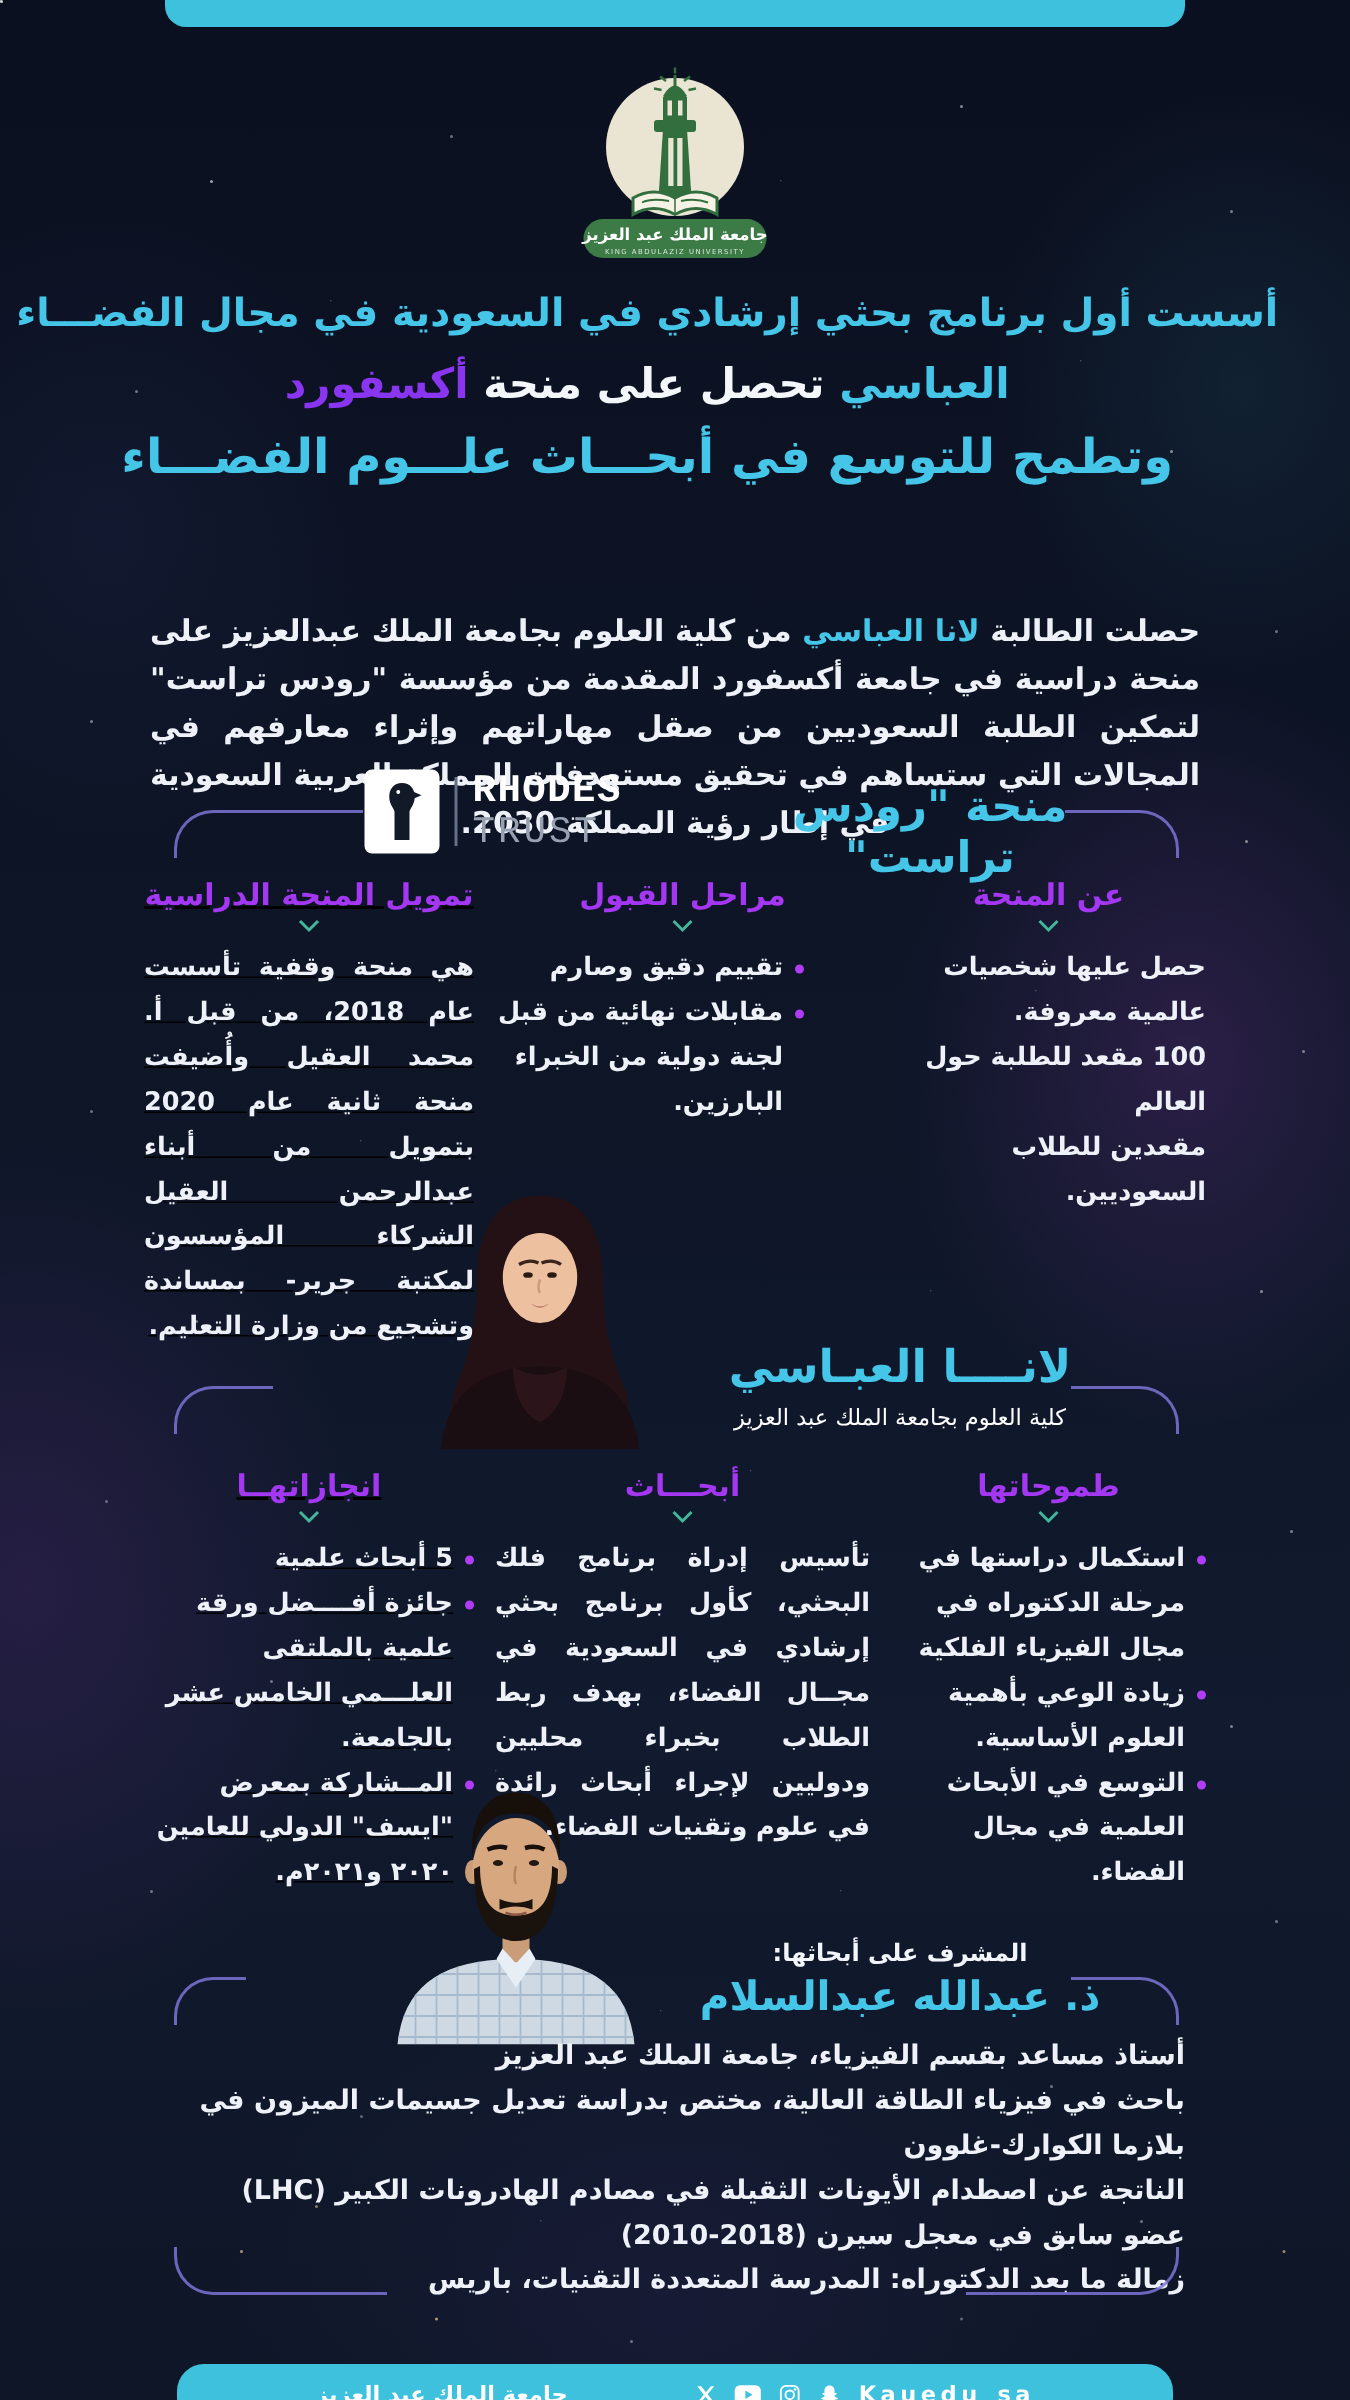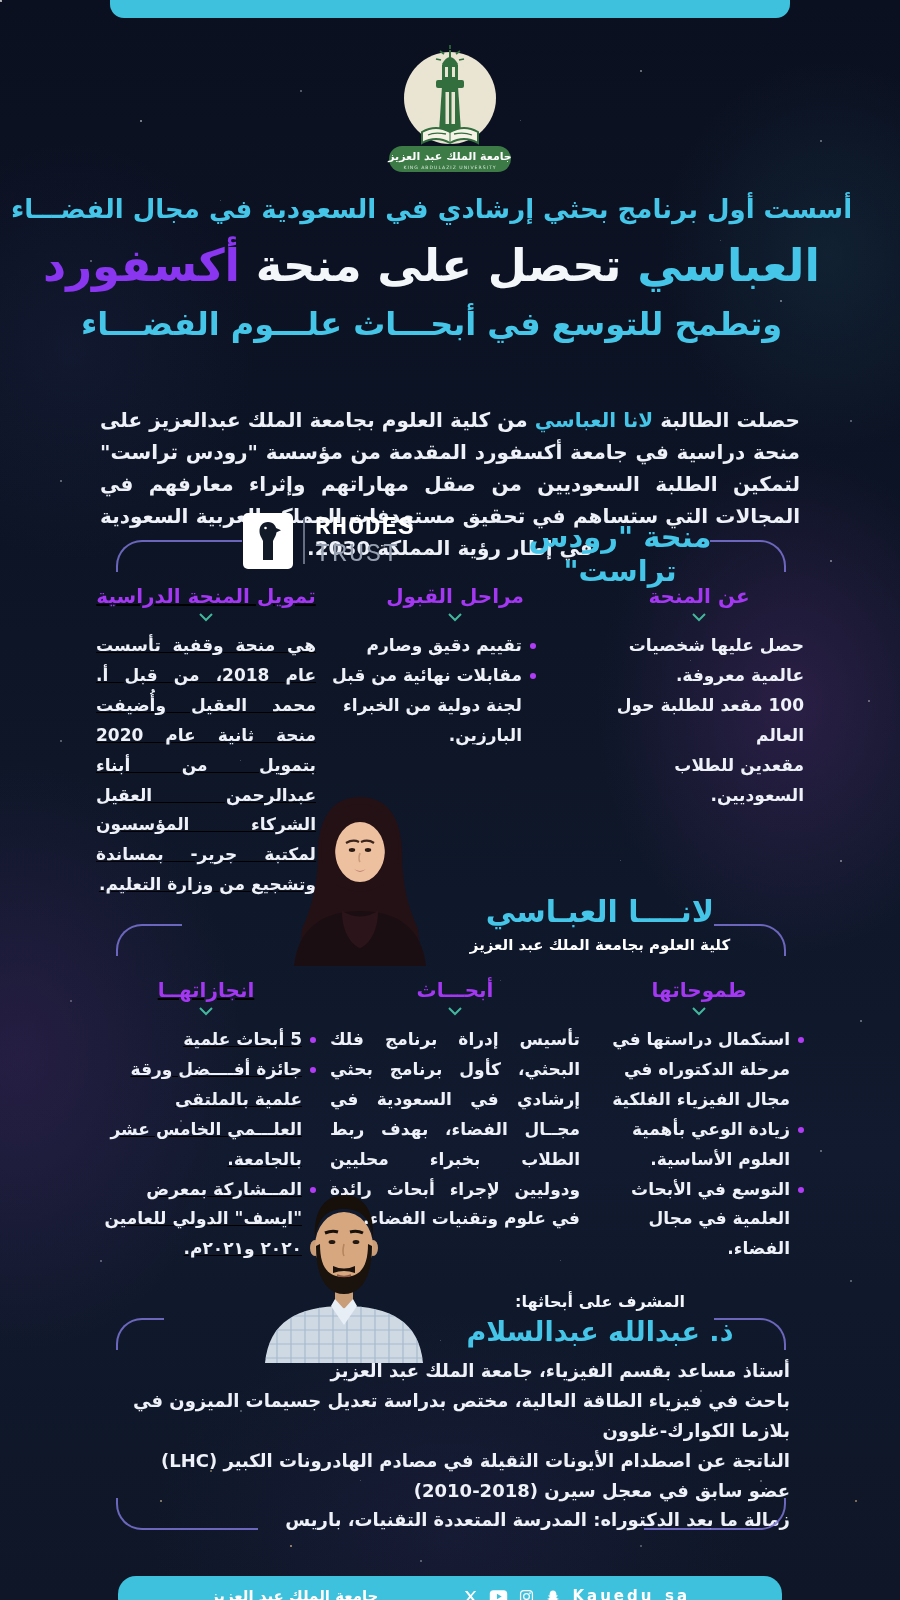--- a/index.html
+++ b/index.html
@@ -31,21 +31,21 @@
     240px 760px rgba(255,255,255,.3),620px 860px rgba(255,255,255,.3),500px 980px rgba(255,255,255,.25),
     760px 1060px rgba(255,255,255,.3),330px 1180px rgba(255,255,255,.25),560px 1260px rgba(255,255,255,.3),
     440px 1340px rgba(255,255,255,.3),680px 1430px rgba(255,255,255,.3),360px 1480px rgba(255,255,255,.3);}
 
   .top-bar{position:absolute;top:0;left:110px;width:680px;height:18px;background:var(--bar_cyan,#3ec1dc);border-radius:0 0 14px 14px;}
 
   .kau-logo{position:absolute;top:44px;left:375px;width:150px;height:132px;}
 
   .title-block{position:absolute;top:194px;left:0;width:863px;text-align:center;direction:rtl;}
   .title-l1{font-size:26px;font-weight:bold;color:var(--accent_cyan,#45c6e8);}
-  .title-l2{font-size:45px;font-weight:bold;color:#f4f7fa;margin-top:15px;}
+  .title-l2{font-size:28px;font-weight:bold;color:#f4f7fa;margin-top:15px;}
   .title-l2 .tname{color:var(--accent_cyan,#45c6e8);}
   .title-l2 .toxford{color:var(--oxford_purple,#8a35f0);}
   .title-l3{font-size:32px;font-weight:bold;color:var(--accent_cyan,#45c6e8);margin-top:13px;}
 
   .intro{position:absolute;top:384px;left:100px;width:700px;direction:rtl;font-size:20px;line-height:1.6;
     color:var(--text_light,#eef2f8);text-align:justify;text-align-last:center;font-weight:bold;}
   .intro .hl{color:var(--accent_cyan,#45c6e8);}
 
   .corner{position:absolute;height:30px;}
   .c-tl{border-top:2px solid rgba(125,117,216,.85);border-left:2px solid rgba(125,117,216,.85);border-top-left-radius:26px;}
@@ -70,21 +70,21 @@
   .col-body{font-size:17px;font-weight:bold;color:var(--text_light,#eef2f8);line-height:1.76;direction:rtl;}
   .col-lines{text-align:right;}
   .col-par{text-align:justify;}
   .bitem{display:flex;direction:rtl;gap:8px;}
   .bdot{flex:0 0 auto;width:6px;height:6px;border-radius:50%;background:var(--bullet_purple,#b13cf5);margin-top:12px;}
   .btext{flex:1;text-align:right;}
 
   .lana-photo{position:absolute;top:787px;left:284px;width:152px;height:179px;}
   .lana-head{position:absolute;top:894px;left:430px;width:340px;text-align:center;direction:rtl;}
   .lana-name{font-size:30px;font-weight:bold;color:var(--accent_cyan,#45c6e8);}
-  .lana-sub{font-size:15px;font-weight:bold;color:#ffffff;margin-top:7px;}
+  .lana-sub{font-size:15px;font-weight:normal;color:#ffffff;margin-top:7px;}
 
   .sup-photo{position:absolute;top:1182px;left:257px;width:174px;height:181px;}
   .sup-head{position:absolute;top:1292px;left:440px;width:320px;text-align:center;direction:rtl;}
   .sup-label{font-size:16px;font-weight:bold;color:#f2f5f9;}
   .sup-name{font-size:27px;font-weight:bold;color:var(--accent_cyan,#45c6e8);margin-top:5px;}
 
   .bio{position:absolute;top:1356px;left:105px;width:685px;direction:rtl;text-align:right;font-size:18px;
     font-weight:bold;color:var(--text_light,#eef2f8);line-height:1.66;}
 
   .footer-bar{position:absolute;top:1576px;left:118px;width:664px;height:40px;background:var(--bar_cyan,#3ec1dc);

